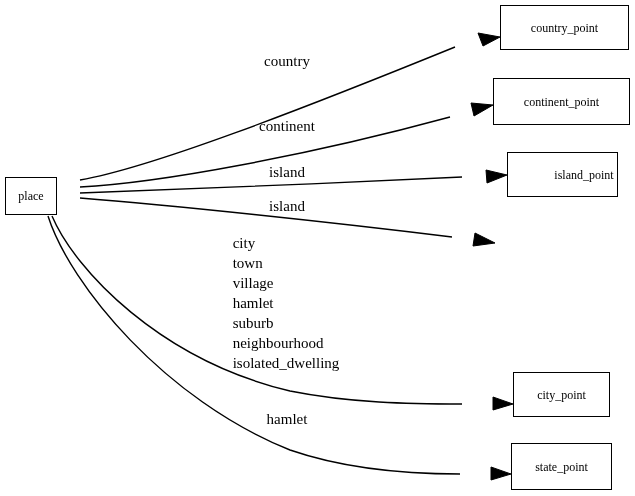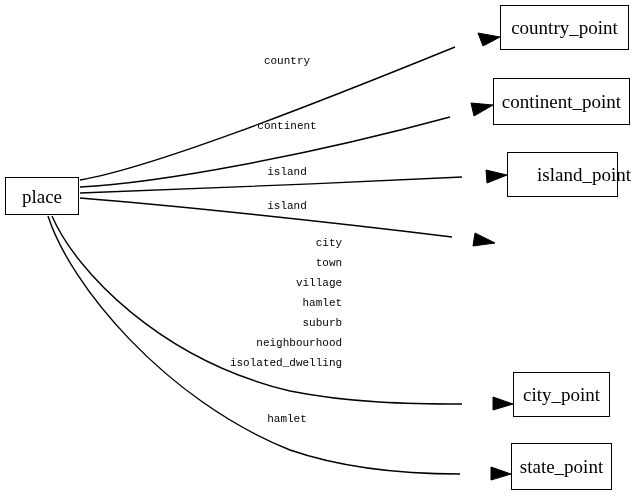--- a/index.html
+++ b/index.html
@@ -28,32 +28,31 @@
     height: 496px;
   }
   .node {
     position: absolute;
     box-sizing: border-box;
     border: 1px solid #000000;
     background: #ffffff;
     display: flex;
     align-items: center;
     justify-content: center;
-    font-size: 19px;
+    font-size: 12px;
     line-height: 1;
     white-space: nowrap;
   }
   .edge-label {
     position: absolute;
-    font-size: 11px;
+    font-size: 15px;
     line-height: 17px;
-    text-align: right;
+    text-align: left;
     white-space: pre;
     transform: translateX(-50%);
-    font-family: Liberation Mono, monospace;
   }
   .edge-label.multi {
     line-height: 20px;
   }
 </style>
 </head>
 <body>
 
 <div id="graph">
 
@@ -65,21 +64,21 @@
       <path d="M80,193 C170,190 340,183 462,177" fill="none" stroke="#000000" stroke-width="1.4"></path>
       <path d="M507,175 L486,170 L487,183 Z" fill="#000000" stroke="#000000" stroke-width="1"></path>
       <path d="M80,198 C170,205 330,222 452,237" fill="none" stroke="#000000" stroke-width="1.4"></path>
       <path d="M495,243 L475,233 L473,246 Z" fill="#000000" stroke="#000000" stroke-width="1"></path>
       <path d="M52,216 C75,270 160,360 290,391 C350,403 410,404 462,404" fill="none" stroke="#000000" stroke-width="1.4"></path>
       <path d="M513,404 L493,397 L493,410 Z" fill="#000000" stroke="#000000" stroke-width="1"></path>
       <path d="M48,216 C70,285 165,400 290,450 C345,469 410,474 460,474" fill="none" stroke="#000000" stroke-width="1.4"></path>
       <path d="M511,474 L491,467 L491,480 Z" fill="#000000" stroke="#000000" stroke-width="1"></path>
     </svg>
 
-  <div class="node" style="left: 5px; top: 177px; width: 74px; height: 38px;">
+  <div class="node" style="left: 5px; top: 177px; width: 52px; height: 38px;">
     <span>place</span>
   </div>
   <div class="node" style="left: 500px; top: 5px; width: 129px; height: 45px;">
     <span>country_point</span>
   </div>
   <div class="node" style="left: 493px; top: 78px; width: 137px; height: 47px;">
     <span>continent_point</span>
   </div>
   <div class="node" style="left: 507px; top: 152px; width: 111px; height: 45px; padding-left: 43px;">
     <span>island_point</span>

